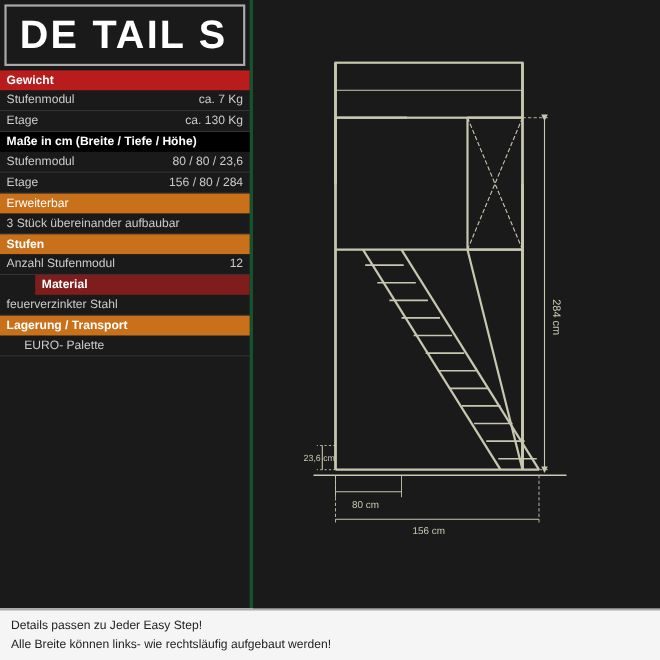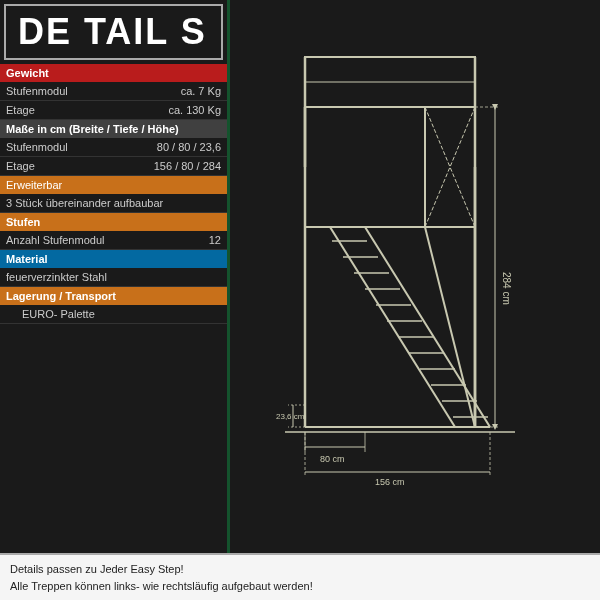--- a/index.html
+++ b/index.html
@@ -124,37 +124,37 @@
       <div id="sections-container">
           <div class="section-header" style="background: #b91c1c; color: rgb(255, 255, 255); font-weight: bold; font-size: 11px; padding: 3px 6px;">Gewicht</div>
           <div class="detail-row" style="display: flex; border-bottom: 1px solid rgb(51, 51, 51);">
             <div class="detail-label" style="flex: 1 1 0%; padding: 3px 6px; color: rgb(204, 204, 204); font-size: 11px;">Stufenmodul</div>
             <div class="detail-value" style="padding: 3px 6px; color: rgb(204, 204, 204); font-size: 11px; text-align: right;">ca. 7 Kg</div>
           </div>
           <div class="detail-row" style="display: flex; border-bottom: 1px solid rgb(51, 51, 51);">
             <div class="detail-label" style="flex: 1 1 0%; padding: 3px 6px; color: rgb(204, 204, 204); font-size: 11px;">Etage</div>
             <div class="detail-value" style="padding: 3px 6px; color: rgb(204, 204, 204); font-size: 11px; text-align: right;">ca. 130 Kg</div>
           </div>
-          <div class="section-header" style="background: #404040; color: rgb(255, 255, 255); font-weight: bold; font-size: 11px; padding: 3px 6px;">Maße in cm (Breite / Tiefe / Höhe)</div>
+          <div class="section-header" style="background: #000000; color: rgb(255, 255, 255); font-weight: bold; font-size: 11px; padding: 3px 6px;">Maße in cm (Breite / Tiefe / Höhe)</div>
           <div class="detail-row" style="display: flex; border-bottom: 1px solid rgb(51, 51, 51);">
             <div class="detail-label" style="flex: 1 1 0%; padding: 3px 6px; color: rgb(204, 204, 204); font-size: 11px;">Stufenmodul</div>
             <div class="detail-value" style="padding: 3px 6px; color: rgb(204, 204, 204); font-size: 11px; text-align: center;">80 / 80 / 23,6</div>
           </div>
           <div class="detail-row" style="display: flex; border-bottom: 1px solid rgb(51, 51, 51);">
             <div class="detail-label" style="flex: 1 1 0%; padding: 3px 6px; color: rgb(204, 204, 204); font-size: 11px;">Etage</div>
             <div class="detail-value" style="padding: 3px 6px; color: rgb(204, 204, 204); font-size: 11px; text-align: right;">156 / 80 / 284</div>
           </div>
           <div class="section-header" style="background: rgb(200, 112, 26); color: rgb(255, 255, 255); font-weight: normal; font-size: 11px; padding: 3px 6px;">Erweiterbar</div>
           <div class="section-text" style="padding: 3px 6px; color: rgb(204, 204, 204); font-size: 11px; border-bottom: 1px solid rgb(51, 51, 51);">3 Stück übereinander aufbaubar</div>
           <div class="section-header" style="background: rgb(200, 112, 26); color: rgb(255, 255, 255); font-weight: bold; font-size: 11px; padding: 3px 6px;">Stufen</div>
           <div class="detail-row" style="display: flex; border-bottom: 1px solid rgb(51, 51, 51);">
             <div class="detail-label" style="flex: 1 1 0%; padding: 3px 6px; color: rgb(204, 204, 204); font-size: 11px;">Anzahl Stufenmodul</div>
             <div class="detail-value" style="padding: 3px 6px; color: rgb(204, 204, 204); font-size: 11px; text-align: right;">12</div>
           </div>
-          <div class="section-header" style="background: #0369a1; color: rgb(255, 255, 255); font-weight: bold; font-size: 11px; padding: 3px 6px;">Material</div>
+          <div class="section-header" style="background: #7f1d1d; color: rgb(255, 255, 255); font-weight: bold; font-size: 11px; padding: 3px 6px; margin-left: 32px;">Material</div>
           <div class="section-text" style="padding: 3px 6px; color: rgb(204, 204, 204); font-size: 11px; border-bottom: 1px solid rgb(51, 51, 51);">feuerverzinkter Stahl</div>
           <div class="section-header" style="background: rgb(200, 112, 26); color: rgb(255, 255, 255); font-weight: bold; font-size: 11px; padding: 3px 6px;">Lagerung /  Transport</div>
           <div class="section-text" style="padding: 3px 22px; color: rgb(204, 204, 204); font-size: 11px; border-bottom: 1px solid rgb(51, 51, 51);">EURO-  Palette</div>
         </div>
 
     </div>
 
     <div class="right-panel">
       <svg class="staircase-svg" viewBox="0 0 280 460" xmlns="http://www.w3.org/2000/svg">
 
@@ -229,15 +229,15 @@
           </marker>
         </defs>
 
       </svg>
     </div>
 
   </div>
 
   <div class="footer">
     <p>Details passen zu Jeder Easy Step!</p>
-    <p>Alle Treppen können links- wie rechtsläufig aufgebaut werden!</p>
+    <p>Alle Breite können links- wie rechtsläufig aufgebaut werden!</p>
   </div>
 </div>
 
 </body></html>

